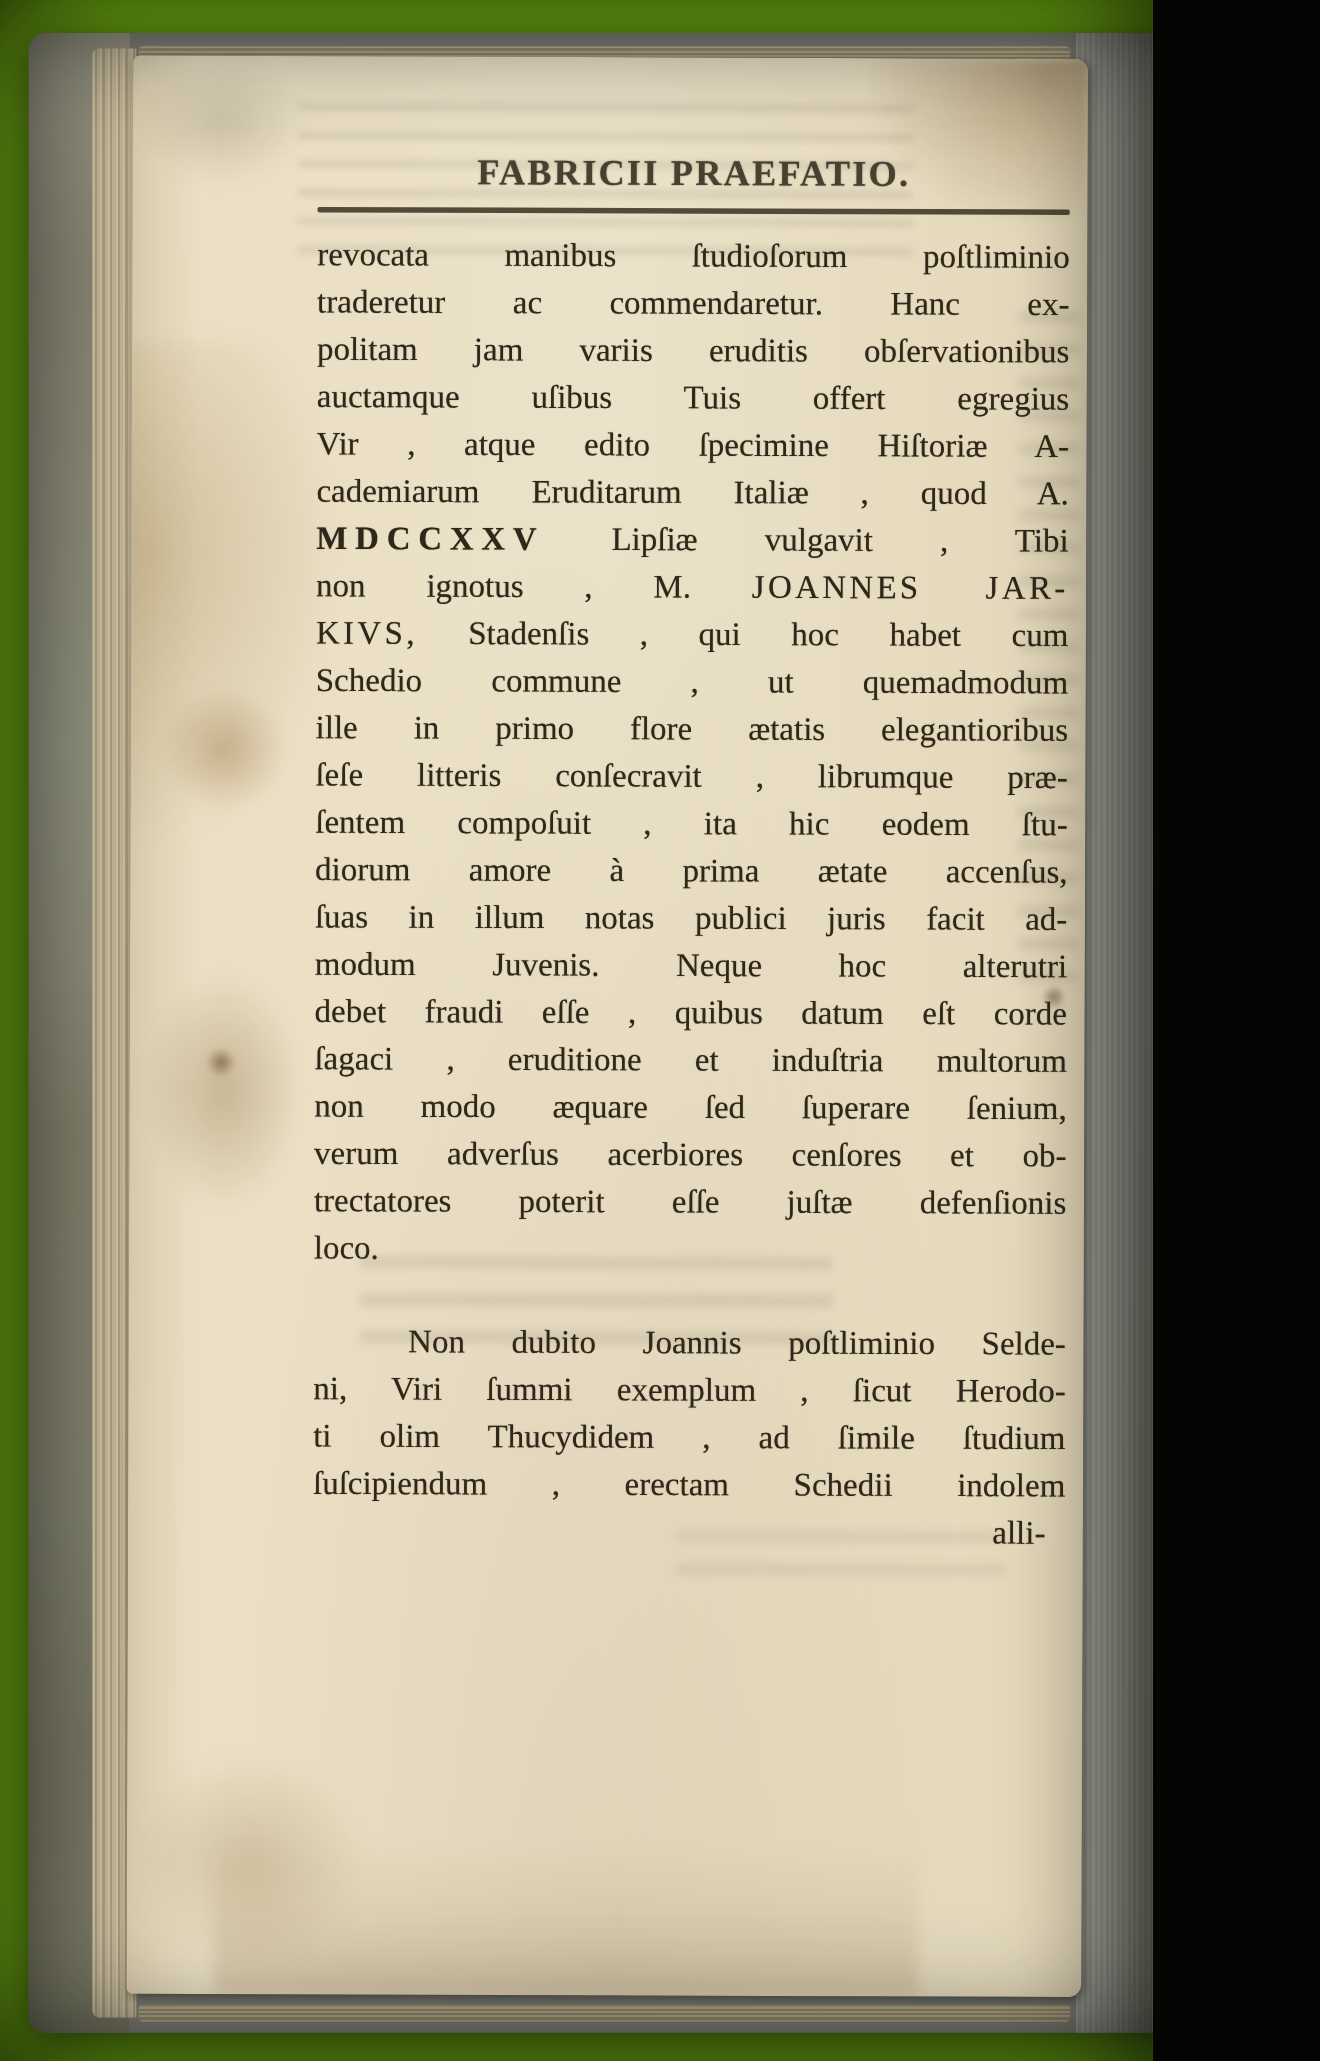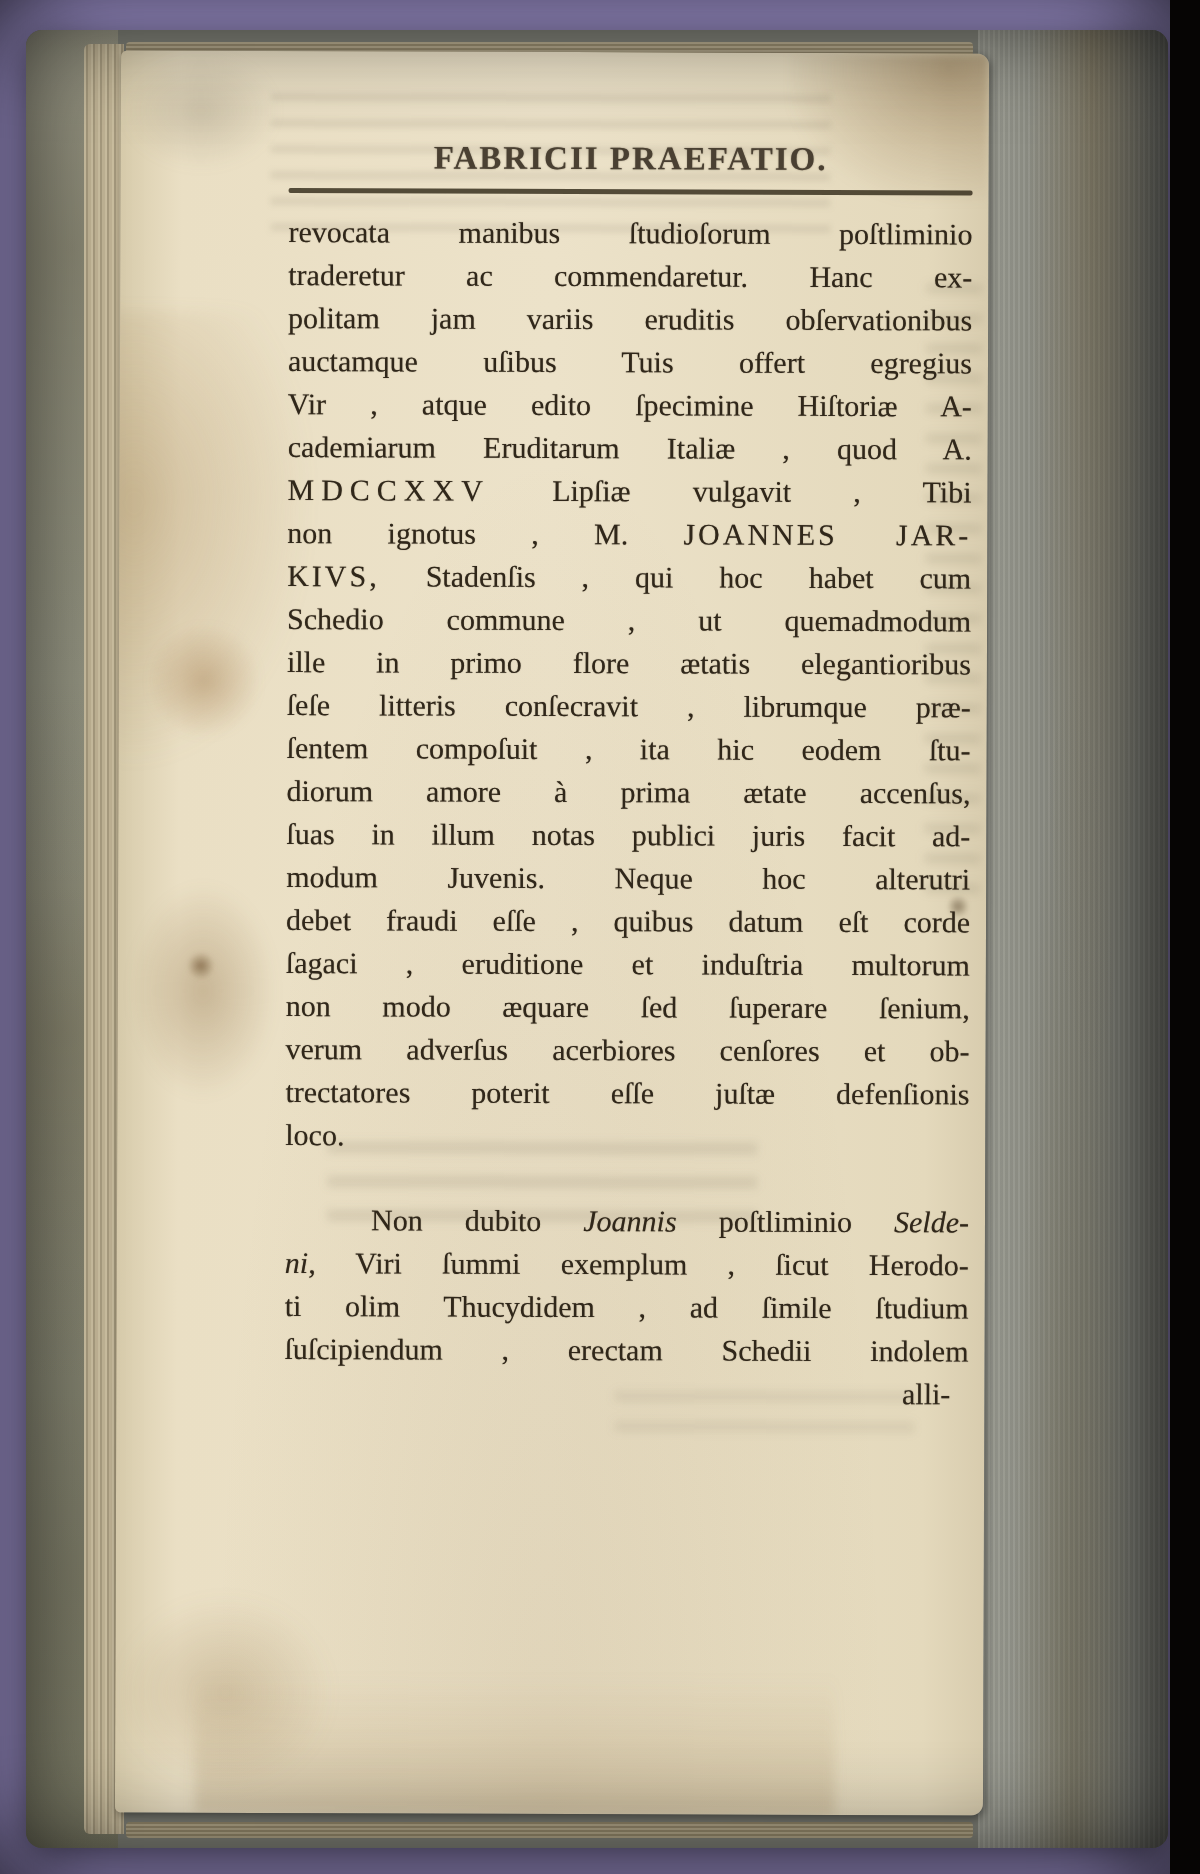--- a/index.html
+++ b/index.html
@@ -1,18 +1,18 @@
 <!DOCTYPE html>
 <html><head>
 <meta charset="utf-8">
 <style>
   html,body { margin:0; padding:0; background:#060504; }
   .scene {
-    position:relative; width:1170px; height:1874px; overflow:hidden;
-    background:#c4b5fd;
+    position:relative; width:1048px; height:1874px; overflow:hidden;
+    background:#84cc16;
     font-family:"Liberation Serif","DejaVu Serif",serif;
   }
   .scene::after{
     content:""; position:absolute; inset:0; pointer-events:none;
     box-shadow: inset 0 0 120px rgba(0,0,0,.9);
   }
   .book{
     position:absolute; left:26px; top:30px; width:1142px; height:1818px;
     background:#7f8077; border-radius:16px;
     box-shadow: 0 8px 40px rgba(0,0,0,.7);
@@ -96,25 +96,25 @@
   }
   .hdr{
     text-align:center; font-weight:bold; font-size:33px; letter-spacing:2px;
     color:#4a4032; line-height:40px;
     text-shadow: 0 0 1.5px rgba(60,50,35,.6);
   }
   .hdr-rule{ height:5px; background:#38301f; margin-top:11px; opacity:.85; border-radius:2px; }
   .para1{ margin-top:17px; }
   .ln{ text-align:justify; text-align-last:justify; white-space:normal; }
   .ln-last{ text-align:left; text-align-last:left; }
-  .caps-md{ letter-spacing:7px; }
+  .caps-md{ letter-spacing:7px;font-weight:bold; }
   .caps-jn{ letter-spacing:3px; }
   .para2{ margin-top:42px; }
   .indent1{ text-indent:86px; }
-  .italic{ font-style:italic; }
+  .italic{ }
   .catchword{ text-align:right; text-align-last:right; padding-right:18px; }
 </style>
 </head>
 <body>
 
 <div class="scene">
   <div class="book">
     <div class="cover-left"></div>
     <div class="page-stack"></div>
     <div class="top-edge"></div>

